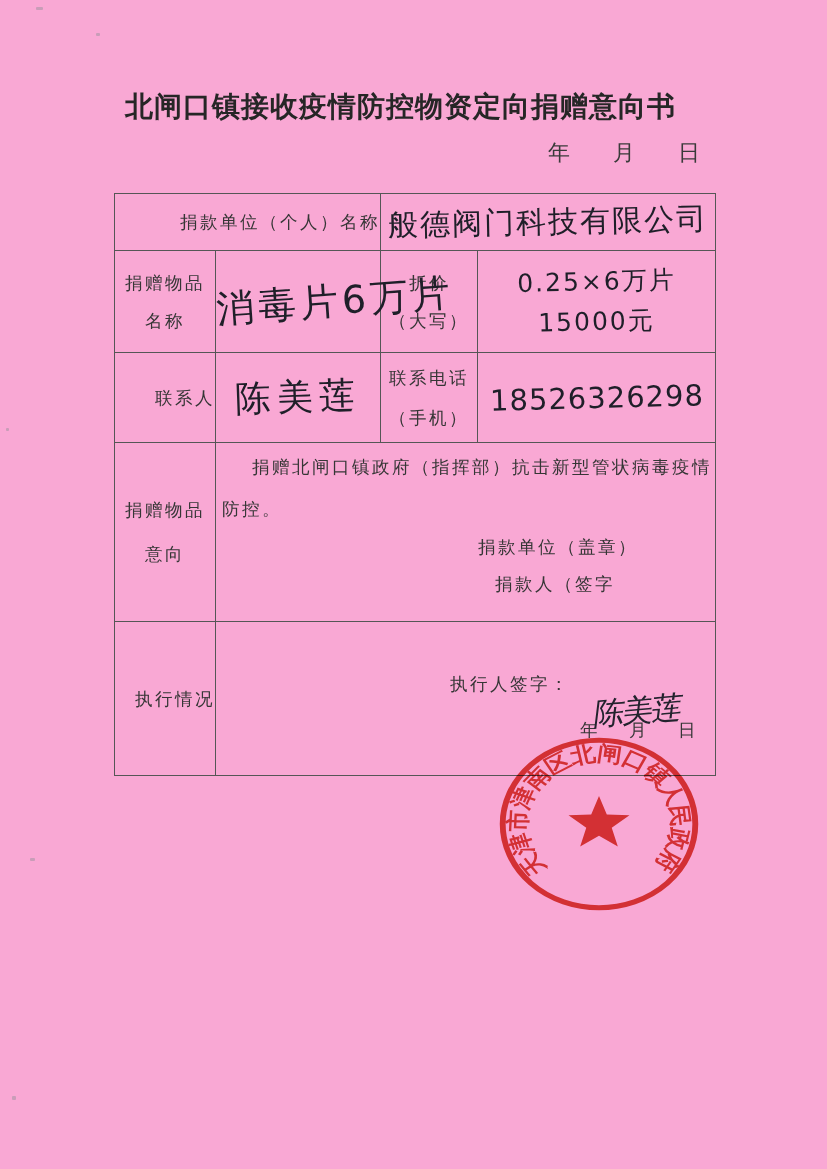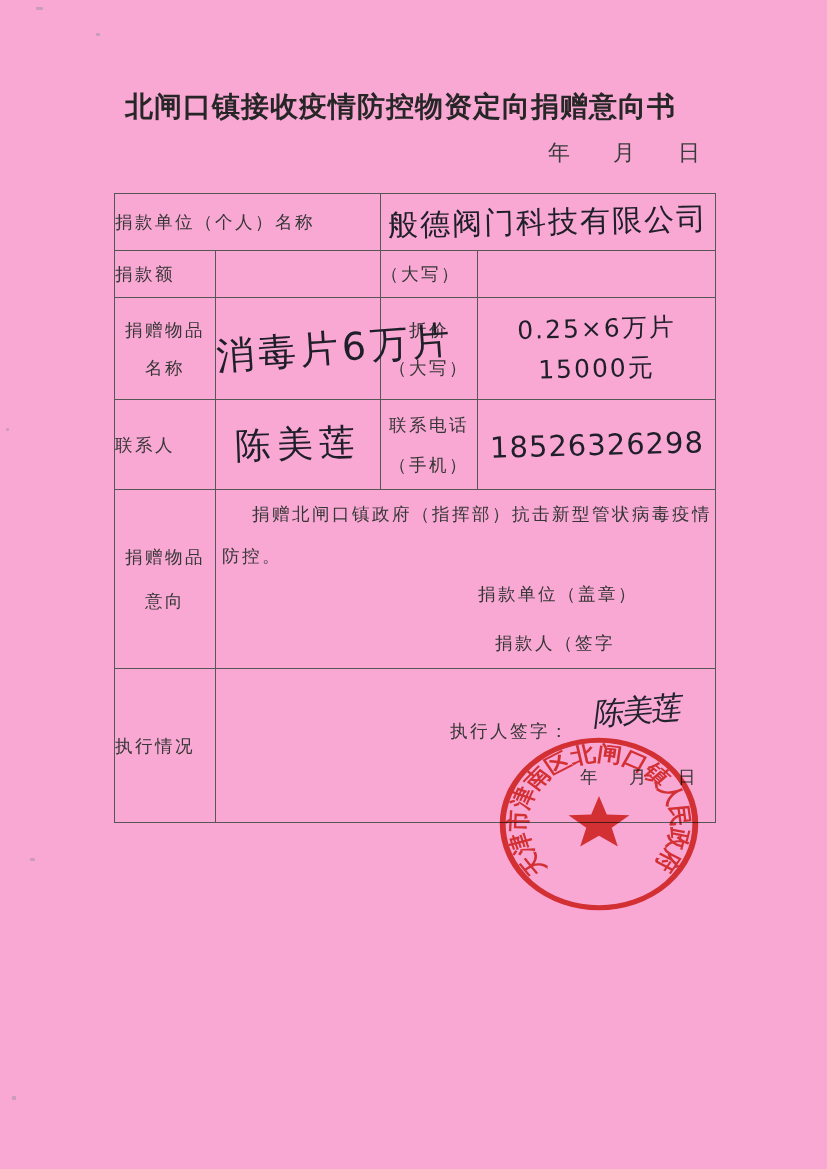--- a/index.html
+++ b/index.html
@@ -20,40 +20,40 @@
   }
   table.form{
     position:absolute;left:114px;top:193px;
     border-collapse:collapse;table-layout:fixed;width:601px;
     font-size:17.5px;letter-spacing:2.5px;color:#363636;
   }
   table.form td{
     border:1px solid #565656;padding:0;vertical-align:middle;
     text-align:center;overflow:visible;
   }
-  .lbl{display:block;text-align:left;}
+  .lbl{display:block;text-align:right;}
   .l38 span{display:block;line-height:38px;}
   .l40 span{display:block;line-height:40px;}
   .l44 span{display:block;line-height:44px;}
   .l46 span{display:block;line-height:46px;}
   .hw{
     font-family:"DejaVu Sans",sans-serif;color:#1f1f29;
     letter-spacing:2px;white-space:nowrap;
   }
   .hw-company{font-size:30px;display:inline-block;transform:rotate(-1.2deg);}
   .hw-items{font-size:38px;display:inline-block;transform:rotate(-4deg);letter-spacing:4px;}
   .hw-price{font-size:25px;display:block;line-height:40px;transform:rotate(-1.5deg);}
   .hw-name{font-size:36px;display:inline-block;transform:rotate(-2deg);letter-spacing:6px;}
   .hw-phone{font-size:29px;display:inline-block;transform:rotate(-1.5deg);letter-spacing:1px;}
   .rel{position:relative;}
   .abs{position:absolute;white-space:nowrap;}
   .intent-line1{left:36px;top:12px;}
   .intent-line2{left:6px;top:54px;}
   .intent-unit-seal{left:262px;top:92px;}
-  .intent-donor-sign{left:279px;top:141px;}
+  .intent-donor-sign{left:279px;top:129px;}
   .benef-seal{left:204px;top:74px;}
   .exec-sign{left:234px;top:50px;}
   .exec-date{left:364px;top:96px;width:118px;display:flex;justify-content:space-between;}
   .signature{
     position:absolute;left:594px;top:690px;z-index:6;
     font-family:"DejaVu Sans",sans-serif;font-size:31px;color:#23232e;
     transform:rotate(-5deg) skewX(-12deg);letter-spacing:-2px;white-space:nowrap;
   }
   .seal{
     position:absolute;left:492px;top:731px;z-index:5;
@@ -85,34 +85,20 @@
     <tbody>
         <tr style="height:57px">
       <td colspan="2">
         <span class="lbl">捐款单位（个人）名称</span>
       </td>
       <td colspan="2">
         <span class="hw hw-company">般德阀门科技有限公司</span>
       </td>
     </tr>
 
-    <tr style="height:47px">
-      <td>
-        <span class="lbl">捐款额</span>
-      </td>
-      <td>
-        <span></span>
-      </td>
-      <td>
-        <span class="lbl">（大写）</span>
-      </td>
-      <td>
-        <span></span>
-      </td>
-    </tr>
 
     <tr style="height:102px">
       <td class="l38">
         <span>捐赠物品</span>
         <span>名称</span>
       </td>
       <td>
         <span class="hw hw-items">消毒片6万片</span>
       </td>
       <td class="l38">

